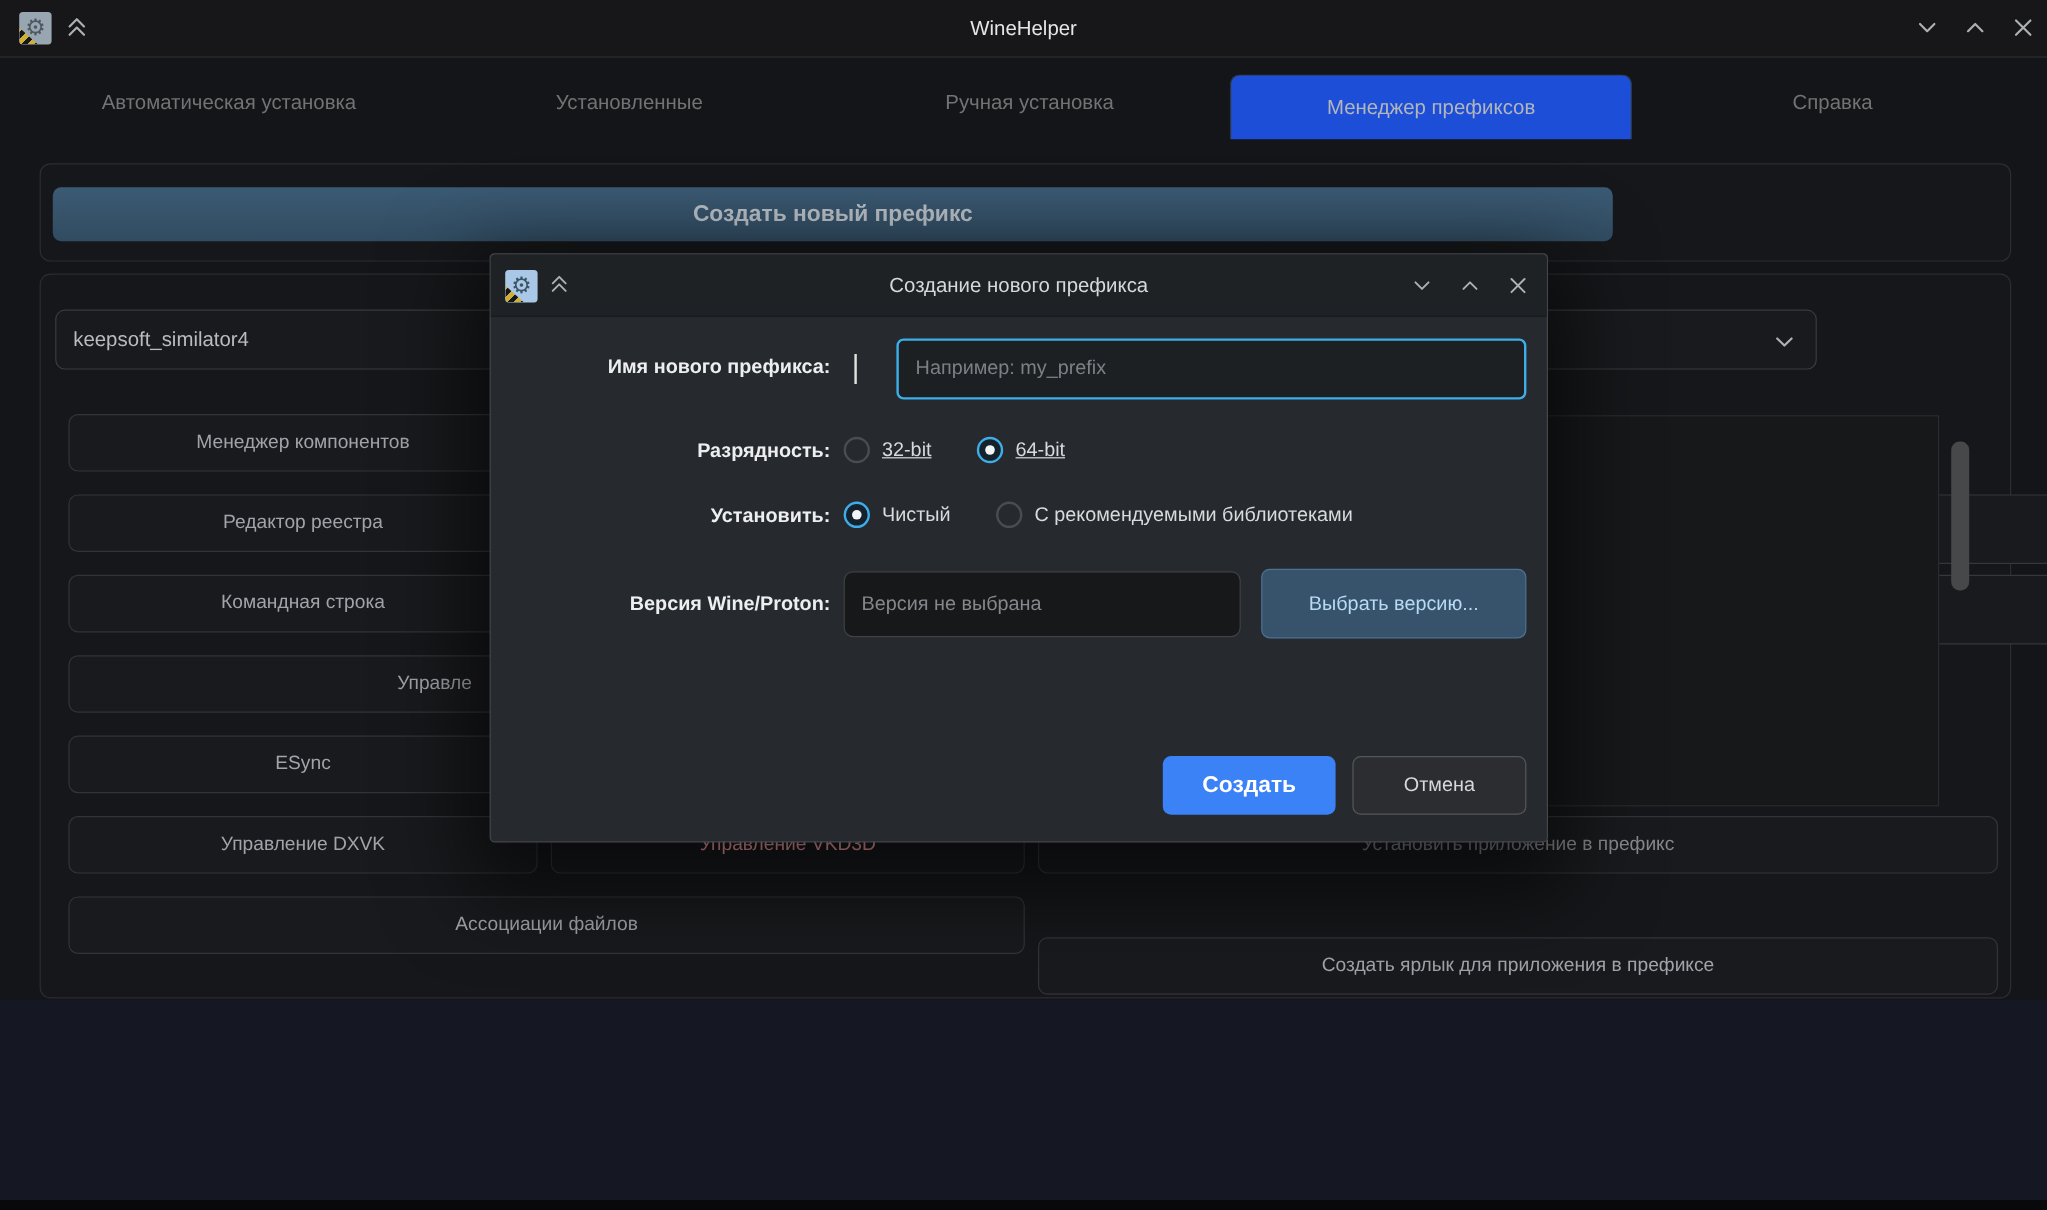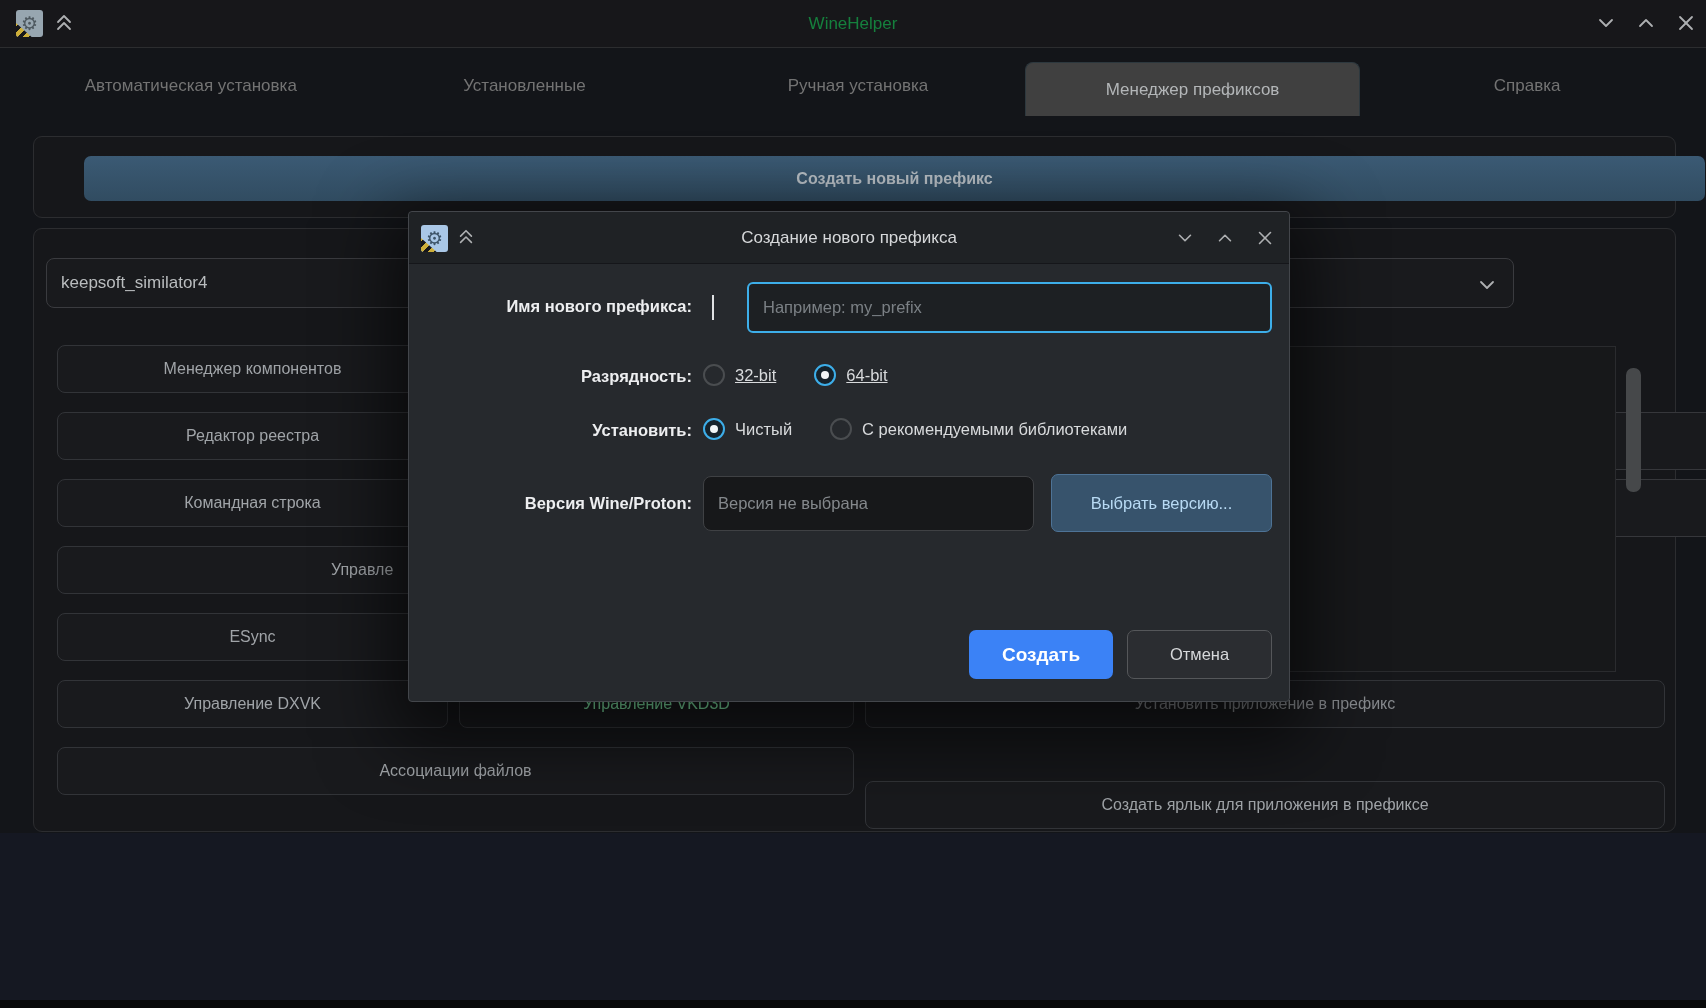--- a/index.html
+++ b/index.html
@@ -1,56 +1,56 @@
 <!DOCTYPE html>
 <html><head>
 <meta charset="utf-8">
 <style>
   html,body{margin:0;padding:0;background:#000;}
   *{box-sizing:border-box;font-family:"Liberation Sans","DejaVu Sans",sans-serif;}
   .stage{position:relative;width:1706px;height:1008px;background:#131519;overflow:hidden;}
 
   
   .titlebar{position:absolute;left:0;top:0;width:1706px;height:48px;background:#17171a;border-bottom:1px solid #2c2d2f;}
-  .wtitle{position:absolute;left:0;top:0;width:100%;height:48px;display:flex;align-items:center;justify-content:center;color:#15803d;font-size:17px;}
+  .wtitle{position:absolute;left:0;top:0;width:100%;height:48px;display:flex;align-items:center;justify-content:center;color:#e5e5e5;font-size:17px;}
   .appicon{position:absolute;left:16px;top:10px;width:27px;height:27px;border-radius:3px;background:#97a6b0;overflow:hidden;display:flex;align-items:center;justify-content:center;color:#4d585f;font-size:19px;line-height:1;}
   .appicon::after{content:"";position:absolute;left:0;bottom:0;width:100%;height:100%;clip-path:polygon(0 100%,0 48%,58% 100%);background:repeating-linear-gradient(135deg,#cdae39 0 4px,#17171a 4px 8px);}
   .appicon.blue{background:#a9c7e6;color:#3d5468;}
   .rollup{position:absolute;left:54px;top:12px;}
   .winctl{position:absolute;top:12px;}
   svg.stroke{fill:none;stroke:#aeb0b2;stroke-width:1.8;stroke-linecap:round;stroke-linejoin:round;}
 
   
   .tabbar{position:absolute;left:24px;top:62px;width:1670px;height:54px;display:flex;}
   .tab{flex:1;display:flex;align-items:center;justify-content:center;color:#737373;font-size:17px;height:48px;}
-  .tab.active{background:#404040;border:1px solid #2d383e;border-bottom:none;border-radius:8px 8px 0 0;color:#b3b6b8;height:54px;}
+  .tab.active{background:#1d4ed8;border:1px solid #2d383e;border-bottom:none;border-radius:8px 8px 0 0;color:#b3b6b8;height:54px;}
 
   
   .frame{position:absolute;background:#16171a;border:1px solid #2c2d30;border-radius:9px;}
   .frame.top{left:33px;top:136px;width:1643px;height:82px;}
   .frame.main{left:33px;top:228px;width:1643px;height:604px;}
-  .bigbtn{position:absolute;left:44px;top:156px;width:1621px;height:45px;border-radius:7px;background:linear-gradient(180deg,#3b5a74,#314c61);display:flex;align-items:center;justify-content:center;color:#b7bec4;font-weight:bold;font-size:16px;margin-left:40px;}
+  .bigbtn{position:absolute;left:44px;top:156px;width:1300px;height:45px;border-radius:7px;background:linear-gradient(180deg,#3b5a74,#314c61);display:flex;align-items:center;justify-content:center;color:#b7bec4;font-weight:bold;font-size:19px;}
 
   .combo{position:absolute;left:46px;top:258px;width:1468px;height:50px;background:#191a1d;border:1px solid #3a3b3f;border-radius:8px;display:flex;align-items:center;color:#b9bcbe;font-size:17px;padding:0 14px;}
   .combo .chev{position:absolute;right:16px;top:16px;}
   .iconbtn{position:absolute;top:253px;width:58px;height:58px;background:#191a1d;border:1px solid #36373b;border-radius:10px;display:flex;align-items:center;justify-content:center;}
   .iconbtn.b1{left:1532px;}
   .iconbtn.b2{left:1606px;}
 
   .panel{position:absolute;left:865px;top:346px;width:751px;height:326px;background:#17181a;border:1px solid #2a2b2e;}
   .sthumb{position:absolute;left:1626px;top:368px;width:15px;height:124px;background:#46484a;border-radius:7px;}
 
   .btn{position:absolute;height:48px;background:#191a1d;border:1px solid #323438;border-radius:8px;display:flex;align-items:center;justify-content:center;color:#a0a4a8;font-size:16px;white-space:nowrap;overflow:hidden;}
   .b0{left:57px;top:345px;width:391px;}
   .b1{left:57px;top:412px;width:391px;}
   .b2{left:57px;top:479px;width:391px;}
   .b3{left:57px;top:546px;width:797px;justify-content:flex-start;padding-left:273px;}
   .b4{left:57px;top:613px;width:391px;}
   .b5{left:57px;top:680px;width:391px;}
-  .b6{left:459px;top:680px;width:395px;color:#86efac;}
+  .b6{left:459px;top:680px;width:395px;color:#fca5a5;}
   .b7{left:865px;top:680px;width:800px;color:#86898d;}
   .b8{left:57px;top:747px;width:797px;}
   .b9{left:865px;top:747px;width:800px;margin-top:34px;}
 
   .botarea{position:absolute;left:0;top:833px;width:1706px;height:175px;background:#151822;}
   .botstrip{position:absolute;left:0;top:1000px;width:1706px;height:8px;background:#08090a;}
 
   
   .dialog{position:absolute;left:408px;top:211px;width:882px;height:491px;background:#26292d;border:1px solid #43464b;border-radius:4px;box-shadow:0 22px 70px 18px rgba(0,0,0,.6);}
   .dtitlebar{position:absolute;left:0;top:0;width:100%;height:52px;background:#1f2225;border-bottom:1px solid #15161a;border-radius:4px 4px 0 0;}

